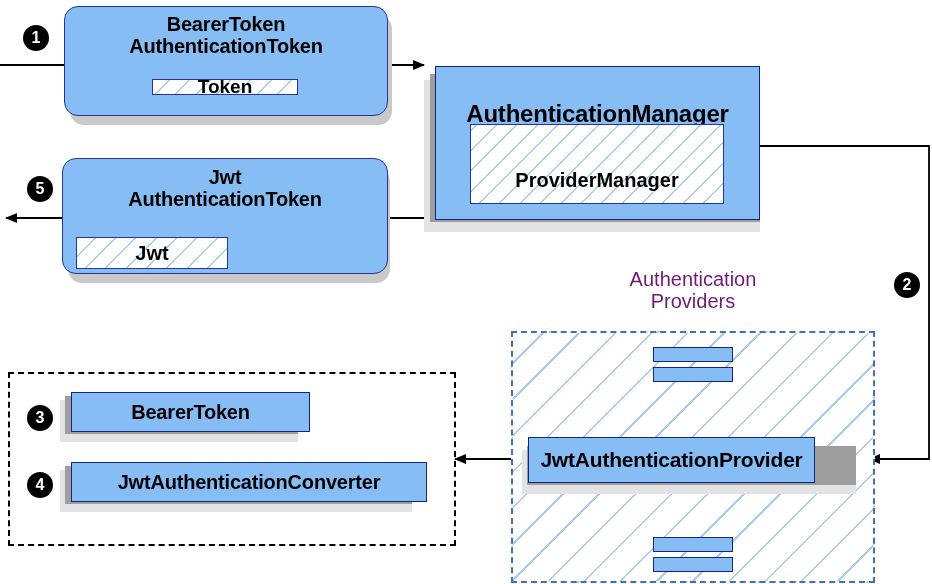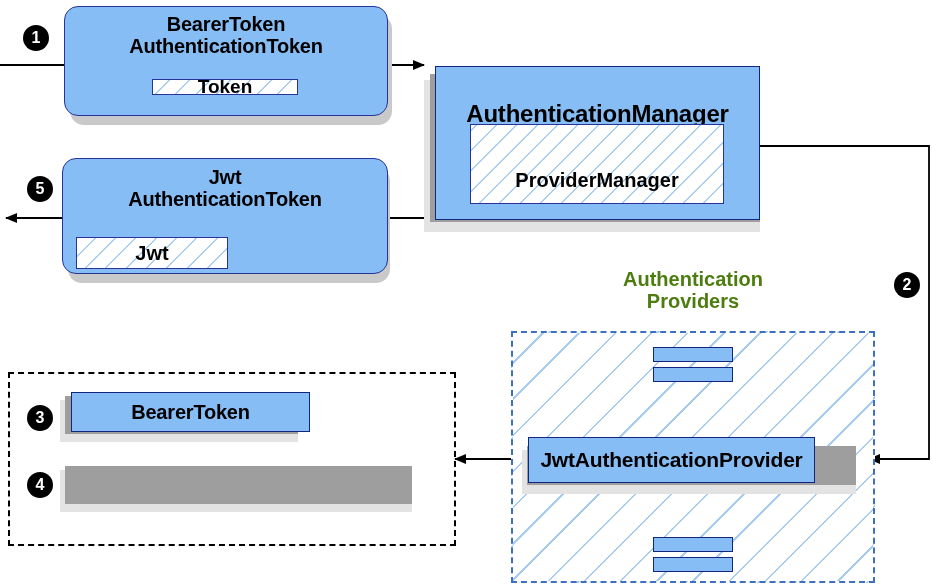--- a/index.html
+++ b/index.html
@@ -58,21 +58,21 @@
   
   .step{
     position:absolute;width:26px;height:26px;border-radius:50%;
     background:#000;color:#fff;font-weight:bold;font-size:16px;
     display:flex;align-items:center;justify-content:center;
     line-height:1;
   }
 
   
   .free-title{
-    position:absolute;text-align:center;font-weight:bold;color:#4d7c0f;
+    position:absolute;text-align:center;font-weight:normal;color:#701a75;
     line-height:1.12;
   }
 
   svg.links{position:absolute;left:0;top:0;width:932px;height:584px;
             pointer-events:none;}
 </style>
 </head>
 <body>
 
 <div id="stage">
@@ -166,14 +166,17 @@
   <div class="dash-black" style="left:8px;top:372px;width:448px;height:174px;"></div>
 
   <div class="shadow-rect2" style="left:60px;top:400px;width:238px;height:42px;"></div>
   <div class="shadow-rect" style="left:65px;top:396px;width:233px;height:38px;"></div>
   <div class="node blue-rect" style="left:71px;top:392px;width:239px;height:40px;">
     <div class="label" style="top:8px;font-size:20px;">BearerToken</div>
   </div>
 
   <div class="shadow-rect2" style="left:60px;top:470px;width:352px;height:42px;"></div>
   <div class="shadow-rect" style="left:65px;top:466px;width:347px;height:38px;"></div>
+  <div class="node blue-rect" style="left:71px;top:462px;width:356px;height:40px;">
+    <div class="label" style="top:8px;font-size:20px;">JwtAuthenticationConverter</div>
+  </div>
 
 </div>
 
 </body></html>

